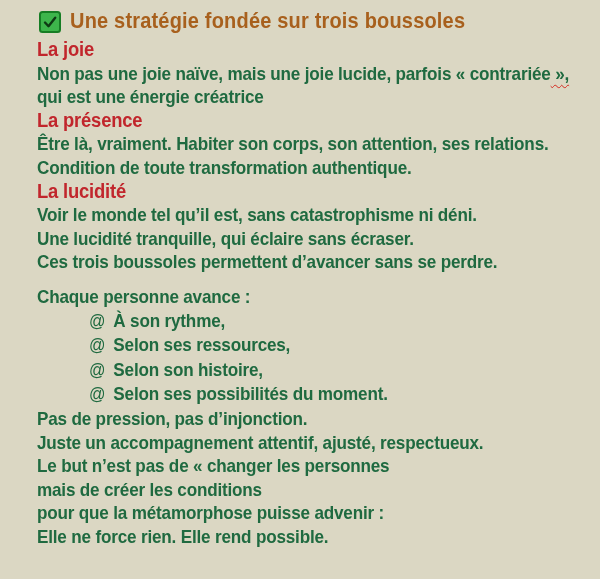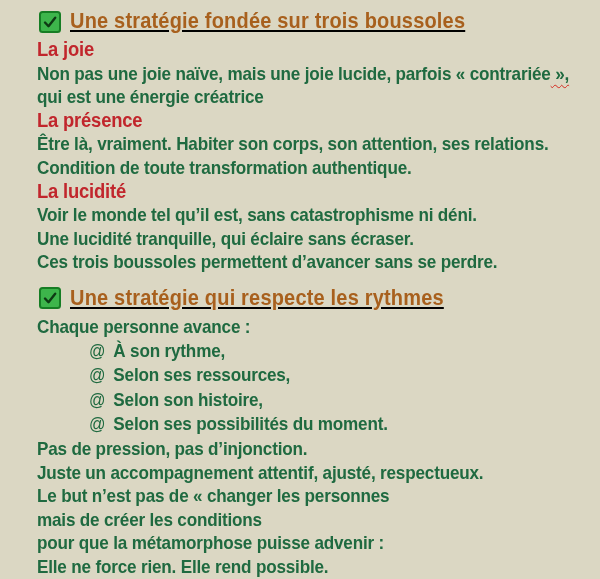--- a/index.html
+++ b/index.html
@@ -15,21 +15,21 @@
     font-family:"Liberation Sans",sans-serif;
     -webkit-font-smoothing:antialiased;
   }
   .page{
     padding:7px 0 0 37px;
   }
   .section{margin:0;}
   .section + .section{margin-top:11px;}
   .heading-row{
     display:flex;align-items:center;gap:9px;
-    height:27px;margin:1px 0 3px 2px;text-decoration:underline;
+    height:27px;margin:1px 0 3px 2px;
   }
   .checkbox-wrap{width:22px;height:22px;flex:0 0 auto;display:block;}
   .heading{
     color:var(--heading);
     font-size:21.5px;font-weight:700;letter-spacing:0.2px;
     white-space:nowrap;
     transform:scaleX(0.93);transform-origin:0 50%;
   }
   .subhead{
     color:var(--red);
@@ -75,27 +75,20 @@
       <div class="body-line"><span>qui est une énergie créatrice</span></div>
       <div class="subhead">La présence</div>
       <div class="body-line"><span>Être là, vraiment. Habiter son corps, son attention, ses relations.</span></div>
       <div class="body-line"><span>Condition de toute transformation authentique.</span></div>
       <div class="subhead">La lucidité</div>
       <div class="body-line"><span>Voir le monde tel qu’il est, sans catastrophisme ni déni.</span></div>
       <div class="body-line"><span>Une lucidité tranquille, qui éclaire sans écraser.</span></div>
       <div class="body-line"><span>Ces trois boussoles permettent d’avancer sans se perdre.</span></div>
     </section>
     <section class="section">
-      <div class="heading-row">
-        <span class="checkbox-wrap"><svg width="22" height="22" viewBox="0 0 22 22">
-            <rect x="1" y="1" width="20" height="20" rx="2.5" fill="#3db54b" stroke="#167d24" stroke-width="2"></rect>
-            <path d="M6 11.5 L9.5 15.2 L16.2 6.8" stroke="#0e3a14" stroke-width="2.4" fill="none" stroke-linecap="round" stroke-linejoin="round"></path>
-          </svg></span>
-        <span class="heading">Une stratégie qui respecte les rythmes</span>
-      </div>
       <div class="body-line"><span>Chaque personne avance :</span></div>
       <div class="body-line bullet"><span class="glyph">@</span><span>À son rythme,</span></div>
       <div class="body-line bullet"><span class="glyph">@</span><span>Selon ses ressources,</span></div>
       <div class="body-line bullet"><span class="glyph">@</span><span>Selon son histoire,</span></div>
       <div class="body-line bullet"><span class="glyph">@</span><span>Selon ses possibilités du moment.</span></div>
       <div class="body-line"><span>Pas de pression, pas d’injonction.</span></div>
       <div class="body-line"><span>Juste un accompagnement attentif, ajusté, respectueux.</span></div>
       <div class="body-line"><span>Le but n’est pas de « changer les personnes</span></div>
       <div class="body-line"><span>mais de créer les conditions</span></div>
       <div class="body-line"><span>pour que la métamorphose puisse advenir :</span></div>

